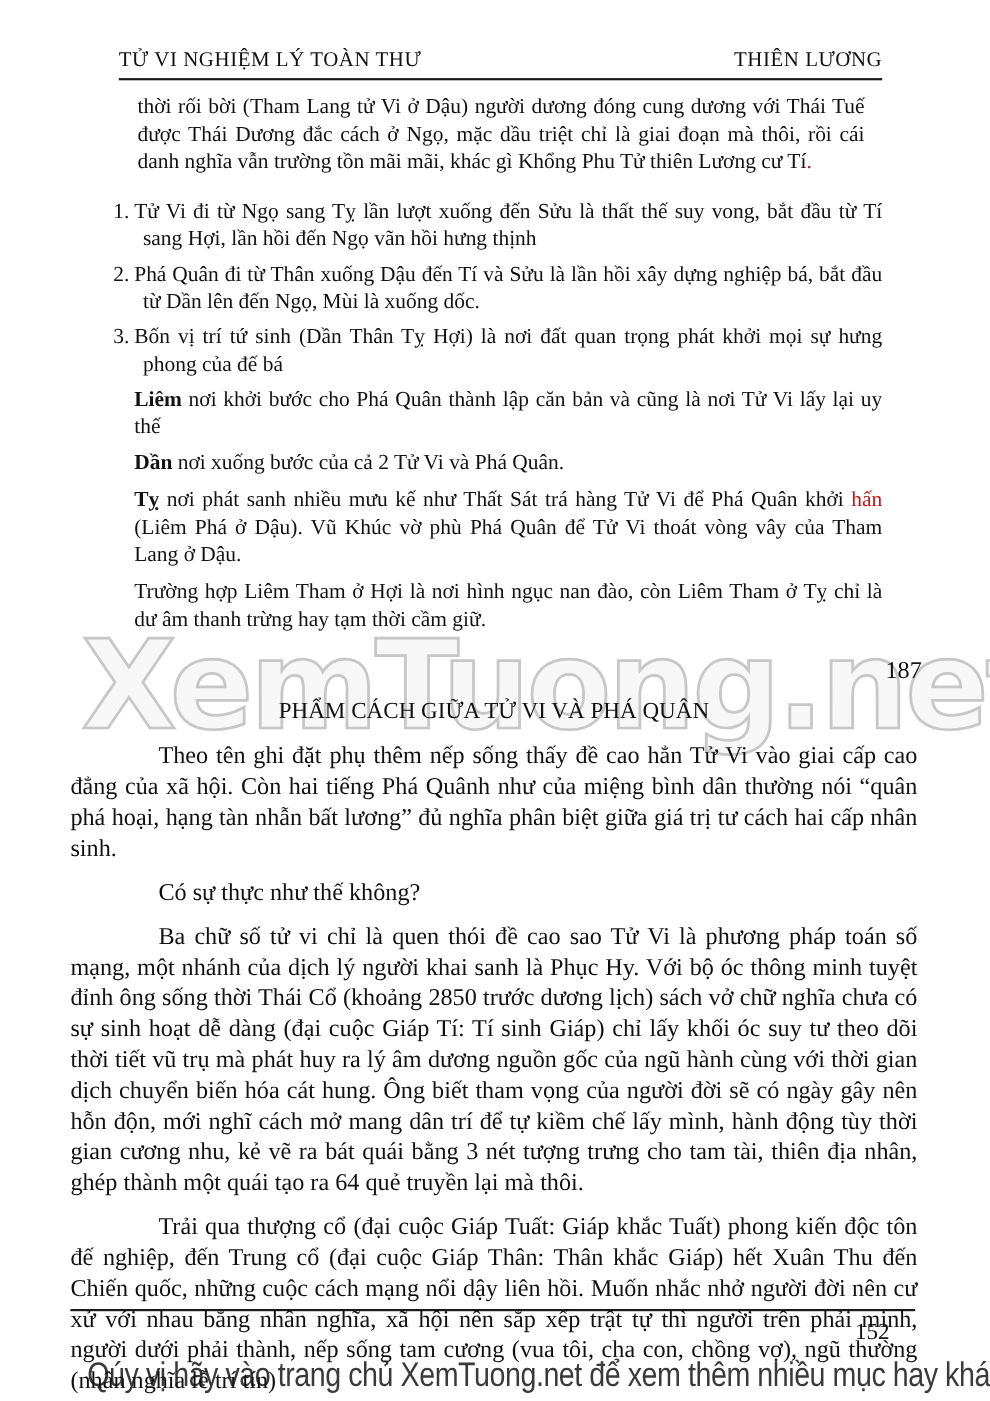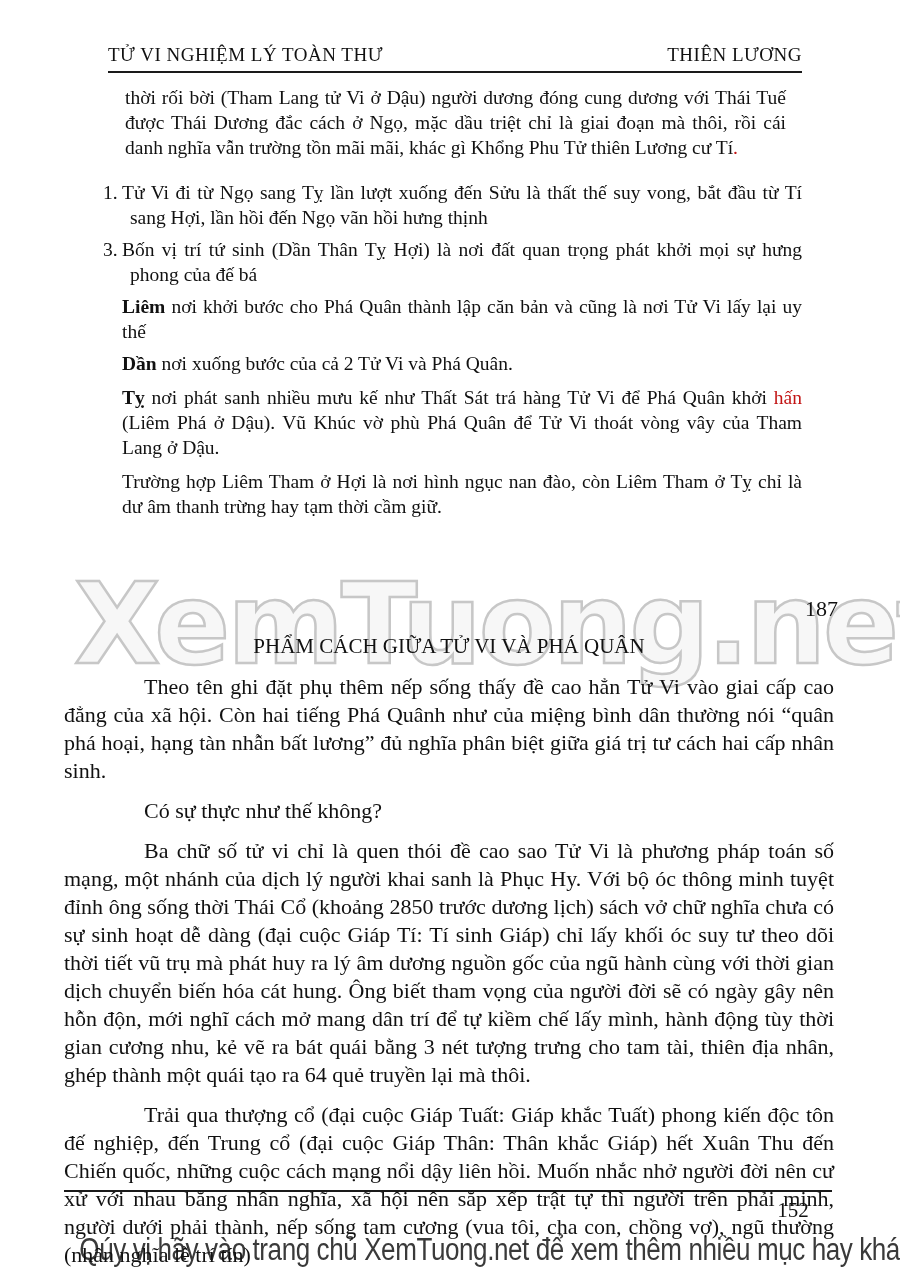--- a/index.html
+++ b/index.html
@@ -65,20 +65,23 @@
       <span>THIÊN LƯƠNG</span>
     </div>
 
     <p class="body-text intro"><span>thời rối bời (Tham Lang tử Vi ở Dậu) người dương đóng cung dương với Thái Tuế được Thái Dương đắc cách ở Ngọ, mặc dầu triệt chỉ là giai đoạn mà thôi, rồi cái danh nghĩa vẫn trường tồn mãi mãi, khác gì Khổng Phu Tử thiên Lương cư Tí</span><span class="red">.</span></p>
 
     <div class="num-list">
       <div class="body-text li">
         <span class="num">1.</span><span>Tử Vi đi từ Ngọ sang Tỵ lần lượt xuống đến Sửu là thất thế suy vong, bắt đầu từ Tí sang Hợi, lần hồi đến Ngọ vãn hồi hưng thịnh</span>
       </div>
       <div class="body-text li">
+        <span class="num">2.</span><span>Phá Quân đi từ Thân xuống Dậu đến Tí và Sửu là lần hồi xây dựng nghiệp bá, bắt đầu từ Dần lên đến Ngọ, Mùi là xuống dốc.</span>
+      </div>
+      <div class="body-text li">
         <span class="num">3.</span><span>Bốn vị trí tứ sinh (Dần Thân Tỵ Hợi) là nơi đất quan trọng phát khởi mọi sự hưng phong của đế bá</span>
       </div>
     </div>
 
     <p class="body-text lead-para"><span class="lead">Liêm</span><span> nơi khởi bước cho Phá Quân thành lập căn bản và cũng là nơi Tử Vi lấy lại uy thế</span></p>
 
     <p class="body-text lead-para" style="margin-bottom:9px"><span class="lead">Dần</span><span> nơi xuống bước của cả 2 Tử Vi và Phá Quân.</span></p>
 
     <p class="body-text lead-para" style="margin-bottom:9px"><span class="lead">Tỵ</span><span> nơi phát sanh nhiều mưu kế như Thất Sát trá hàng Tử Vi để Phá Quân khởi </span><span class="red">hấn</span><span> (Liêm Phá ở Dậu).  Vũ Khúc vờ phù Phá Quân để Tử Vi thoát vòng vây của Tham Lang ở Dậu.</span></p>
 

